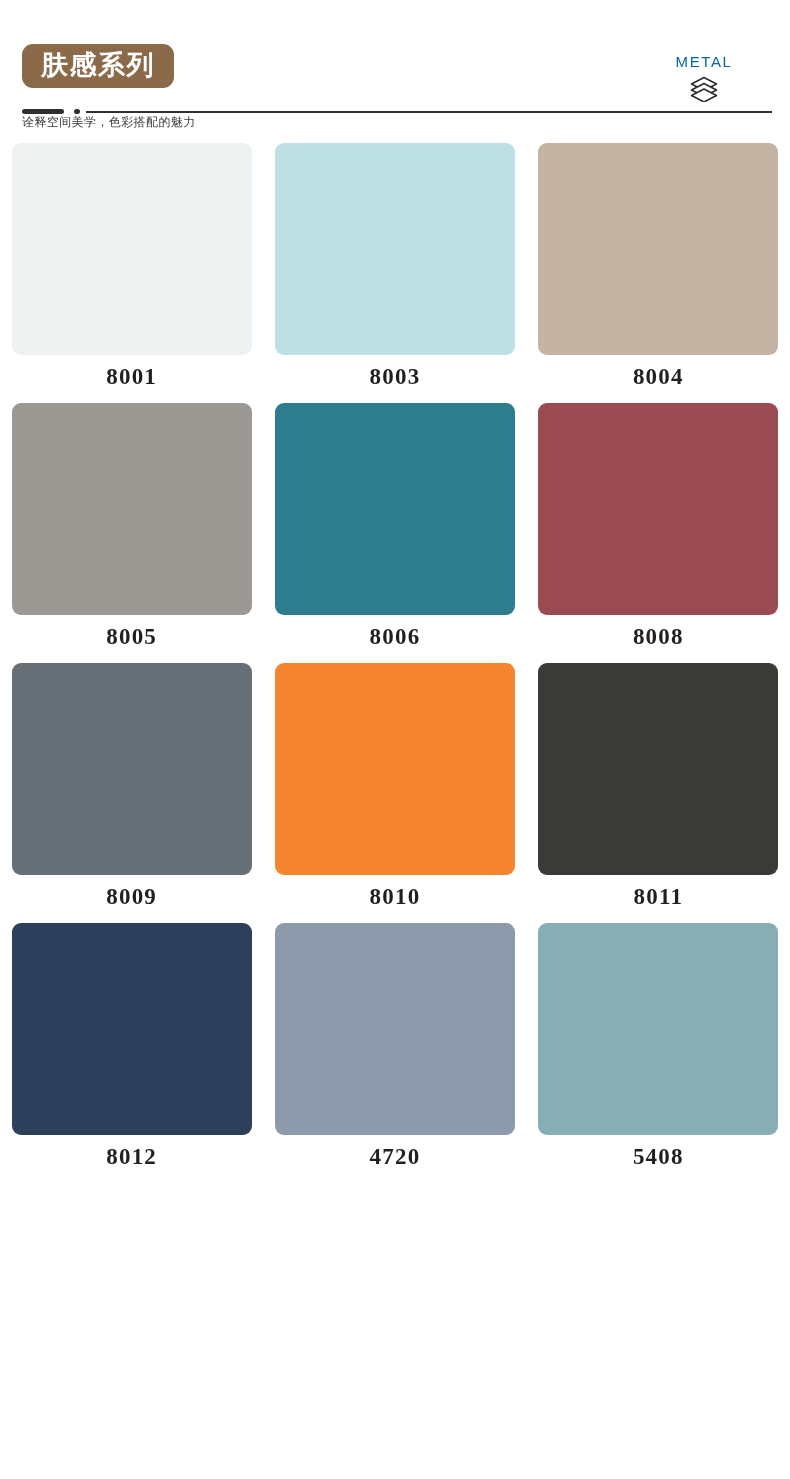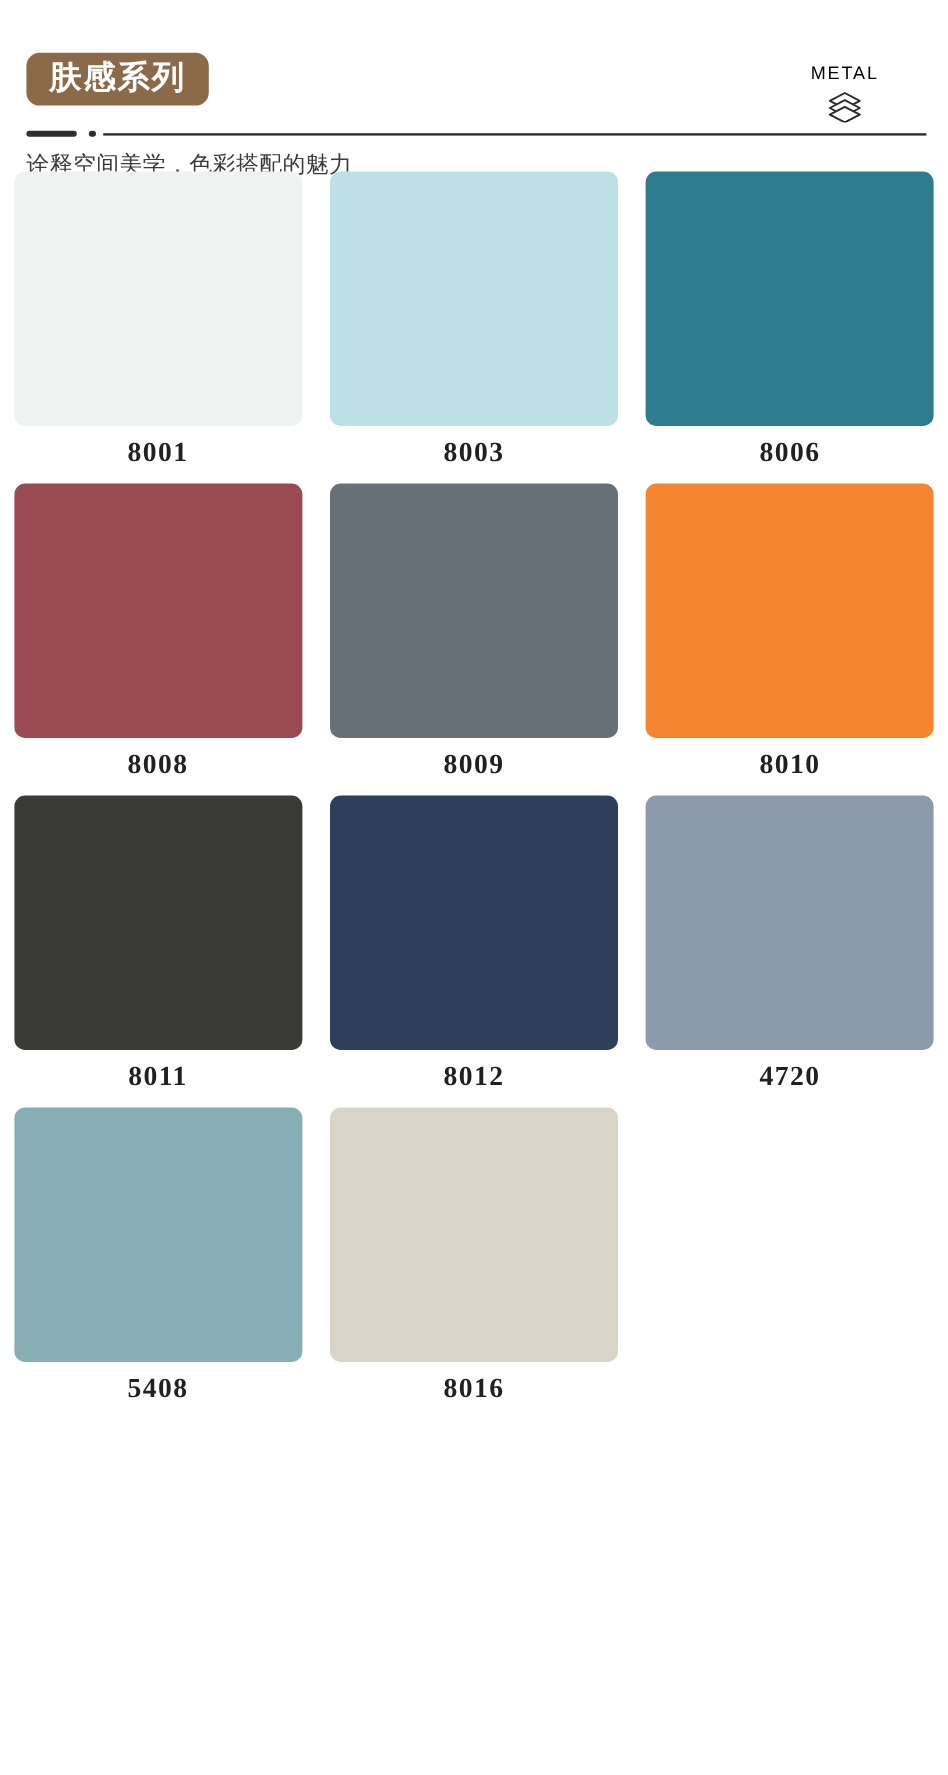--- a/index.html
+++ b/index.html
@@ -53,21 +53,21 @@
   .metal-block {
     position: absolute;
     right: 26px;
     top: 54px;
     width: 120px;
     text-align: center;
   }
   .metal-text {
     font-size: 15px;
     letter-spacing: 1.6px;
-    color: #000000;
+    color: #0369a1;
     font-family: "Liberation Sans", sans-serif;
     line-height: 1;
   }
   .layers-icon {
     margin-top: 7px;
     display: flex;
     justify-content: center;
   }
 
   
@@ -101,22 +101,22 @@
     left: 64px;
     right: 0;
     top: 5px;
     height: 1.5px;
     background: #2f2f2f;
   }
 
   .subtitle {
     position: absolute;
     left: 22px;
-    top: 124px;
-    font-size: 19px;
+    top: 114px;
+    font-size: 12px;
     color: #3a3a3a;
     letter-spacing: 0.4px;
     font-family: "DejaVu Sans", "Liberation Sans", sans-serif;
     white-space: nowrap;
   }
 
   
   .grid {
     position: absolute;
     left: 0;
@@ -187,20 +187,28 @@
   <div class="grid" id="swatch-grid">
       <div class="cell">
         <div class="swatch" style="background: rgb(238, 243, 241);"></div>
         <div class="swatch-label">8001</div>
       </div>
       <div class="cell">
         <div class="swatch" style="background: rgb(189, 224, 229);"></div>
         <div class="swatch-label">8003</div>
       </div>
       <div class="cell">
+        <div class="swatch" style="background: rgb(195, 180, 164);"></div>
+        <div class="swatch-label">8004</div>
+      </div>
+      <div class="cell">
+        <div class="swatch" style="background: rgb(156, 152, 148);"></div>
+        <div class="swatch-label">8005</div>
+      </div>
+      <div class="cell">
         <div class="swatch" style="background: rgb(45, 125, 142);"></div>
         <div class="swatch-label">8006</div>
       </div>
       <div class="cell">
         <div class="swatch" style="background: rgb(154, 74, 82);"></div>
         <div class="swatch-label">8008</div>
       </div>
       <div class="cell">
         <div class="swatch" style="background: rgb(103, 112, 118);"></div>
         <div class="swatch-label">8009</div>
@@ -218,19 +226,15 @@
         <div class="swatch-label">8012</div>
       </div>
       <div class="cell">
         <div class="swatch" style="background: rgb(141, 154, 171);"></div>
         <div class="swatch-label">4720</div>
       </div>
       <div class="cell">
         <div class="swatch" style="background: rgb(135, 174, 181);"></div>
         <div class="swatch-label">5408</div>
       </div>
-      <div class="cell">
-        <div class="swatch" style="background: rgb(216, 212, 200);"></div>
-        <div class="swatch-label">8016</div>
-      </div>
     </div>
 
 </div>
 
 </body></html>

